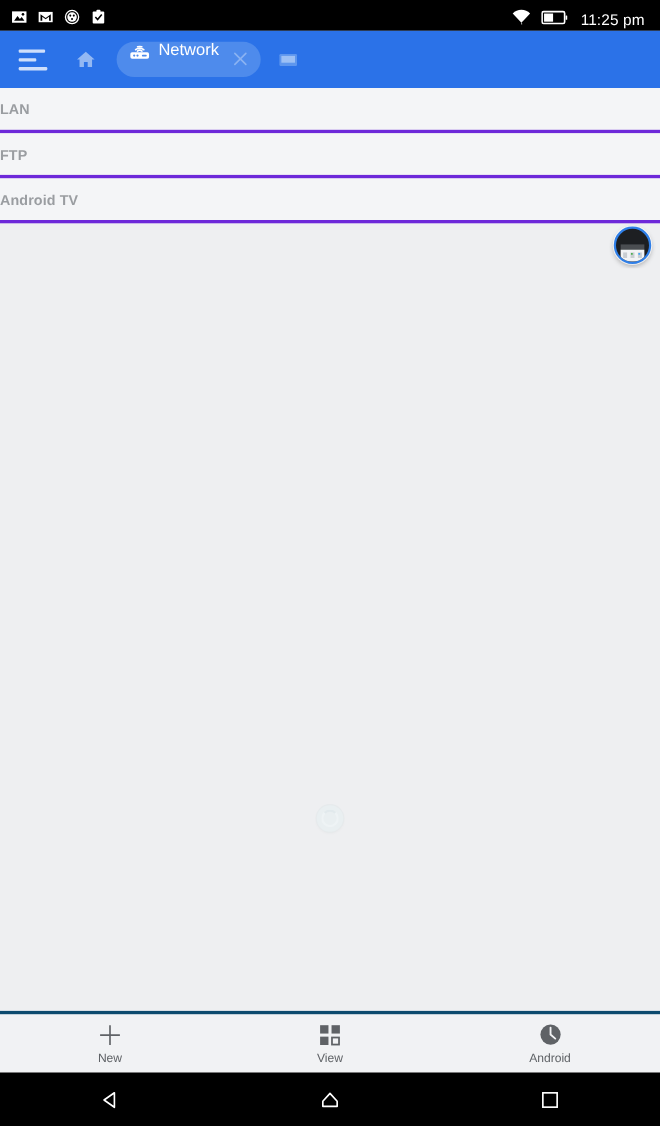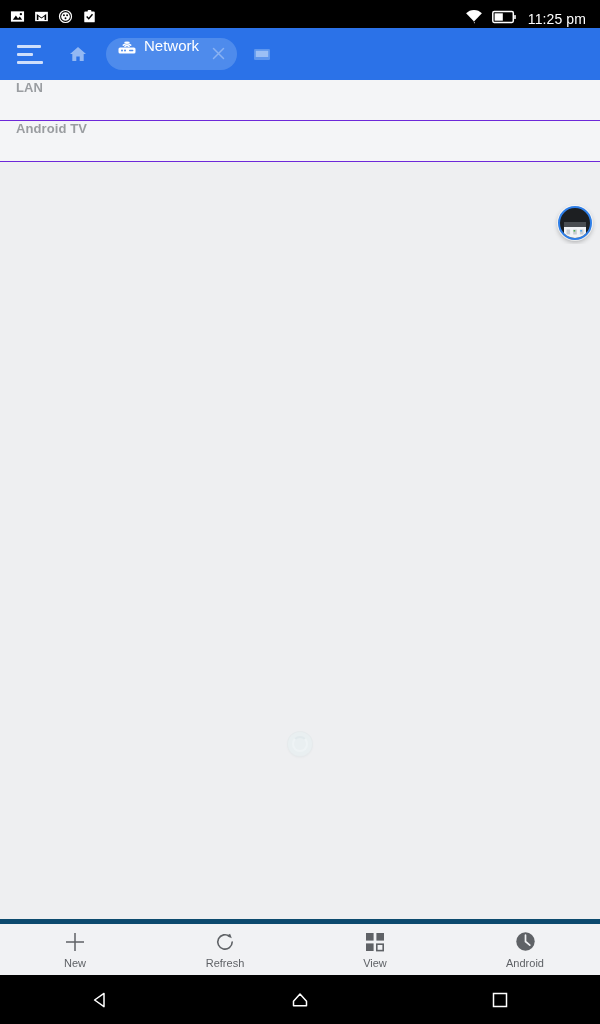--- a/index.html
+++ b/index.html
@@ -136,23 +136,23 @@
   .list {
     position: absolute;
     top: 80px; left: 0;
     width: 600px;
     background: #f4f5f7;
   }
   .row {
     position: relative;
     height: 41px;
     display: flex;
-    padding-left: 16px;
-    box-sizing: border-box;
-    border-bottom: 1px solid #6d28d9;
+    align-items: center;
+    box-sizing: border-box;
+    border-bottom: 3px solid #6d28d9;
     cursor: pointer;
   }
   .row-label {
     font-size: 13px;
     font-weight: bold;
     color: #9a9da1;
     letter-spacing: .1px;
   }
 
   
@@ -226,21 +226,21 @@
   }
 
   
   .toolbar {
     position: absolute;
     left: 0;
     top: 919px;
     width: 600px;
     height: 56px;
     background: #f1f2f4;
-    border-top: 5px solid #0c4a6e;
+    border-top: 3px solid #0c4a6e;
     display: flex;
     box-sizing: border-box;
   }
   .tb-item {
     flex: 1;
     display: flex;
     flex-direction: column;
     align-items: center;
     justify-content: center;
     gap: 5px;
@@ -372,20 +372,23 @@
         <rect x="2.8" y="3.8" width="12.4" height="6.2" fill="#9cc0f5"></rect>
       </svg>
     </div>
   </div>
 
   <div class="list">
     <div class="row">
       <span class="row-label">LAN</span>
     </div>
     <div class="row">
+      <span class="row-label">FTP</span>
+    </div>
+    <div class="row">
       <span class="row-label">Android TV</span>
     </div>
   </div>
 
   <div class="fab-badge">
     <svg width="22" height="16" viewBox="0 0 22 16">
       <rect x="0" y="0" width="22" height="5" fill="#4a4d51"></rect>
       <rect x="0" y="5" width="22" height="11" fill="#f2f3f5"></rect>
       <rect x="2.5" y="7.5" width="3.6" height="5" fill="#c9cdd2"></rect>
       <rect x="9.2" y="7.5" width="3.6" height="5" fill="#c9cdd2"></rect>
@@ -404,29 +407,20 @@
 
     <div class="tb-item">
       <span class="tb-icon">
         <svg width="22" height="22" viewBox="0 0 22 22">
           <path d="M11 2 V20 M2 11 H20" stroke="#5f6266" stroke-width="1.5"></path>
         </svg>
       </span>
       <span class="tb-label">New</span>
     </div>
 
-    <div class="tb-item">
-      <span class="tb-icon">
-        <svg width="22" height="22" viewBox="0 0 22 22">
-          <path d="M18.2 11 A7.2 7.2 0 1 1 15.6 5.4" fill="none" stroke="#5f6266" stroke-width="1.6" stroke-linecap="round"></path>
-          <path d="M11.4 3.2 L16.6 5.7 L14.9 1.2 Z" fill="#5f6266" transform="translate(1.2,1.6)"></path>
-        </svg>
-      </span>
-      <span class="tb-label">Refresh</span>
-    </div>
 
     <div class="tb-item">
       <span class="tb-icon">
         <svg width="20" height="20" viewBox="0 0 20 20">
           <rect x="1" y="1" width="7.6" height="7.6" fill="#5f6266"></rect>
           <rect x="11.4" y="1" width="7.6" height="7.6" fill="#5f6266"></rect>
           <rect x="1" y="11.4" width="7.6" height="7.6" fill="#5f6266"></rect>
           <rect x="11.8" y="12.2" width="6.4" height="6.4" fill="none" stroke="#5f6266" stroke-width="1.6"></rect>
         </svg>
       </span>

